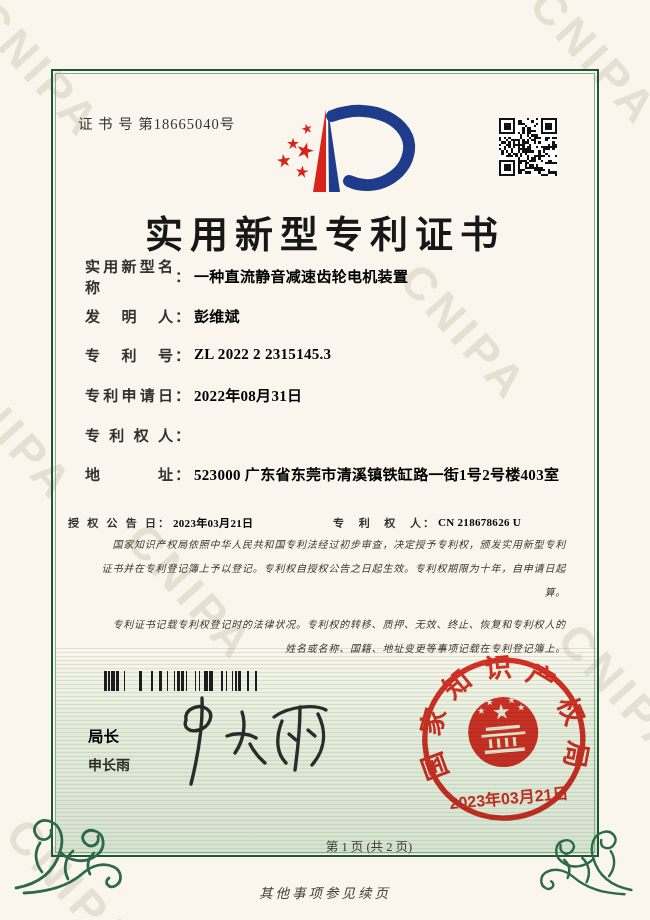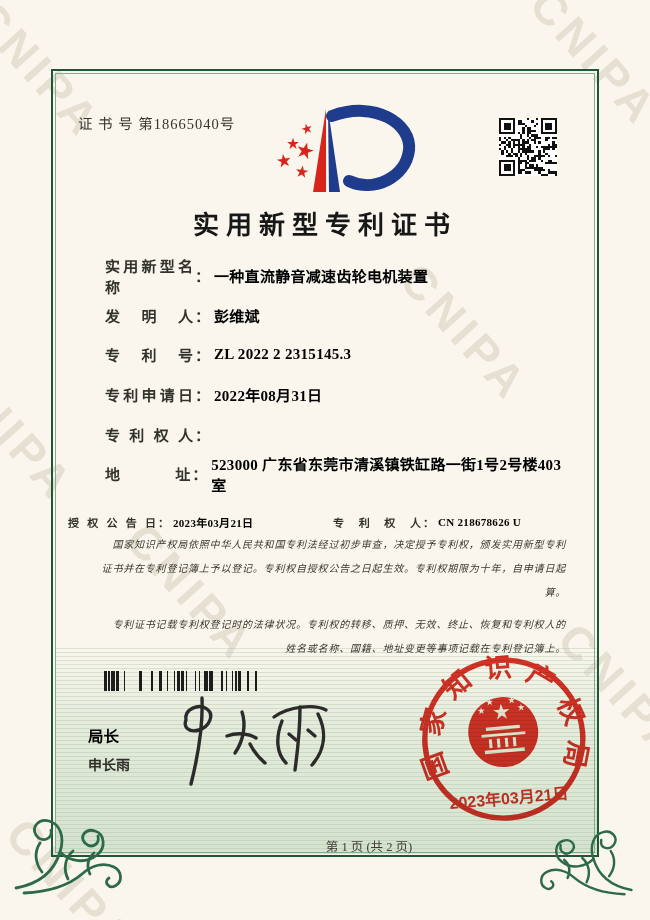--- a/index.html
+++ b/index.html
@@ -35,24 +35,24 @@
     background:
       repeating-linear-gradient(180deg, rgba(150,182,150,0.30) 0 1px, rgba(0,0,0,0) 1px 4px),
       linear-gradient(180deg, rgba(214,228,208,0) 0%, rgba(210,226,204,0.5) 35%, rgba(203,221,198,0.8) 100%);
   }
   
   .cert-no { position:absolute; left:78px; top:112px; z-index:2; font-size:14.5px; letter-spacing:1px; color:#35352f; font-weight:normal;text-align:right;}
   .logo { position:absolute; left:270px; top:102px; width:160px; height:100px; z-index:2; }
   .qr { position:absolute; left:499px; top:118px; width:58px; height:58px; z-index:2; background:#fff; }
   .title {
     position:absolute; left:51px; top:204px; width:548px; z-index:2;
-    text-align:center; font-size:26px; font-weight:bold; letter-spacing:7px; color:#171717;
+    text-align:center; font-size:38px; font-weight:bold; letter-spacing:7px; color:#171717;
   }
   .fields { position:absolute; left:85px; top:256px; width:480px; z-index:2; }
-  .frow { height:39.6px; display:flex; align-items:center; font-size:15px; font-weight:bold; color:#33332d;margin-left:20px; }
+  .frow { height:39.6px; display:flex; align-items:center; font-size:15px; font-weight:bold; color:#33332d; }
   .flabel { display:inline-block; width:88px; text-align:justify; text-align-last:justify; }
   .fcolon { margin:0 4px 0 2px; }
   .fvalue { letter-spacing:0.3px; color:#000000; }
   .grant-row { position:absolute; left:68px; top:490px; width:480px; height:40px; z-index:2;
     display:flex; align-items:flex-end; font-size:11px; font-weight:bold; color:#33332d; }
   .grant-col2 { position:absolute; left:265px; display:flex; align-items:center; }
   .paras { position:absolute; left:88px; top:533px; width:478px; z-index:2;
     font-size:10px; line-height:24px; font-style:italic; letter-spacing:0.8px; color:#3a382f;text-align:right; }
   .paras p { text-indent:2em; margin-bottom:8px; }
   .barcode { position:absolute; left:95px; top:671px; width:168px; height:20px; z-index:2; }
@@ -455,14 +455,15 @@
       <path d="M 6,88 C 28,84 44,72 50,52 C 55,37 50,24 39,21 C 29,18 21,27 26,35 C 31,43 43,40 41,30"></path>
       <path d="M 50,52 C 60,62 76,64 87,55 C 96,48 95,34 85,31 C 76,28 69,36 75,43 C 81,49 90,45 88,36"></path>
       <path d="M 14,93 C 36,92 58,86 72,74 C 82,65 94,62 104,67 C 112,71 113,82 105,86 C 99,89 93,82 99,78"></path>
       <path d="M 32,72 C 25,63 24,52 30,43"></path>
       <path d="M 58,79 C 53,69 55,58 63,51"></path>
       <path d="M 80,74 C 76,66 78,58 84,53"></path>
     </g>
   </svg>
 
   <div class="page-info">第 1 页 (共 2 页)</div>
+  <div class="footer-note">其他事项参见续页</div>
 
 </div>
 
 </body></html>

